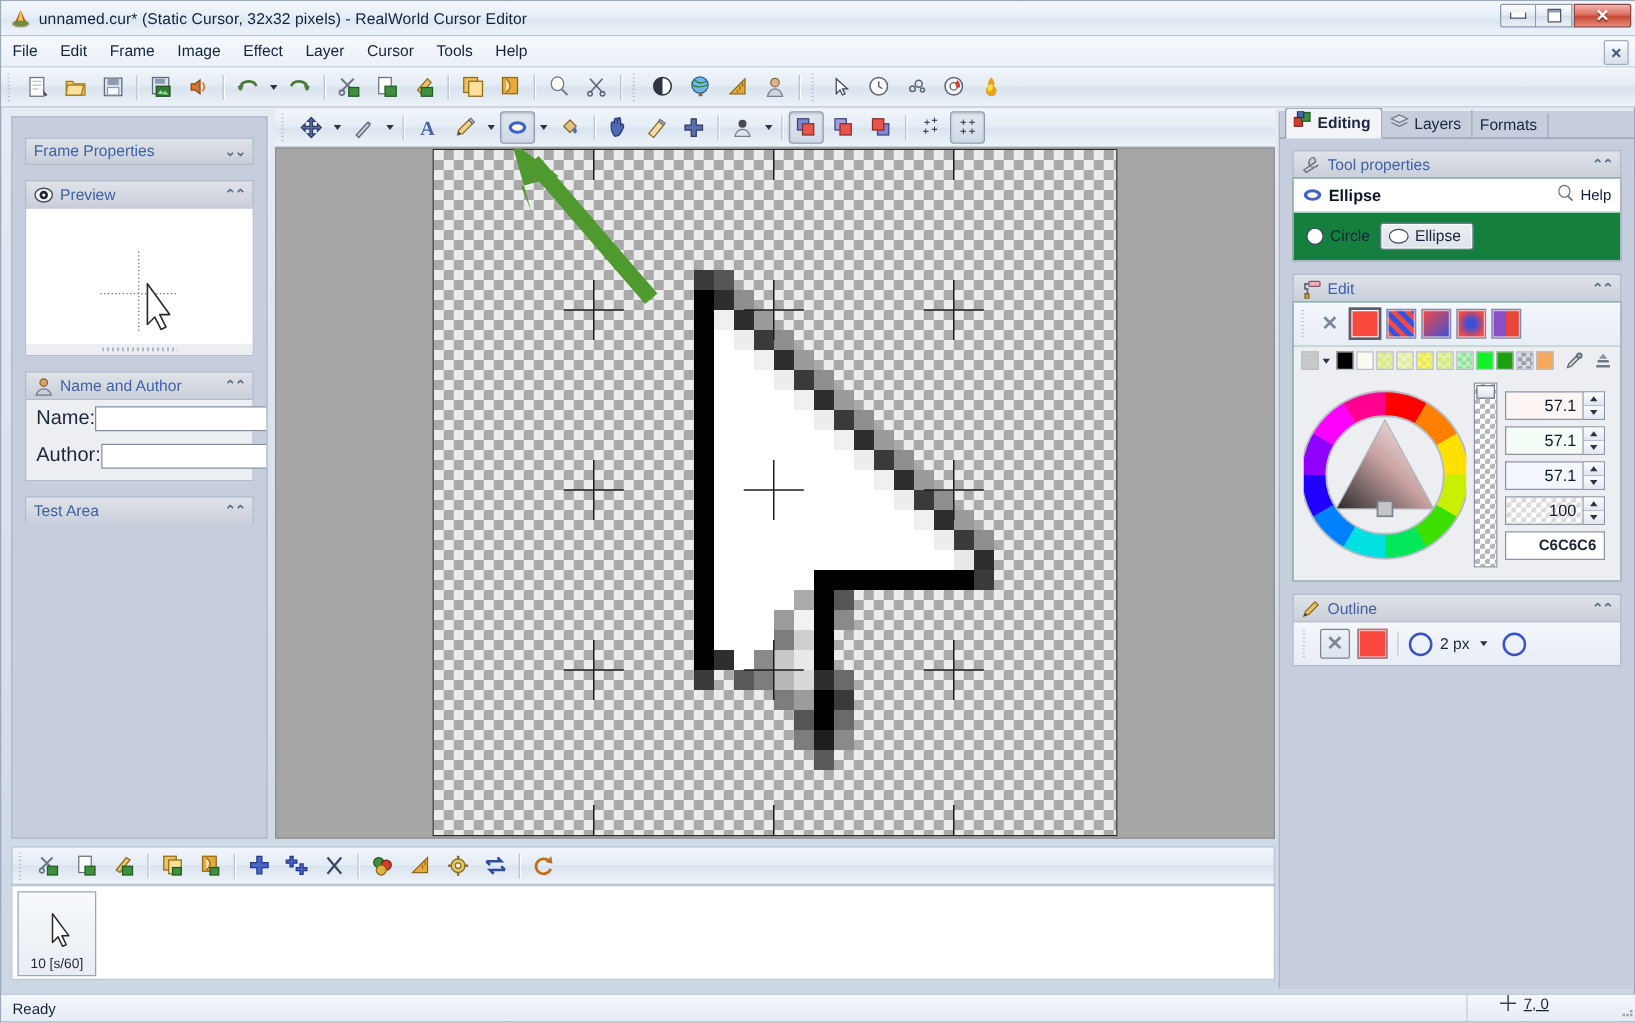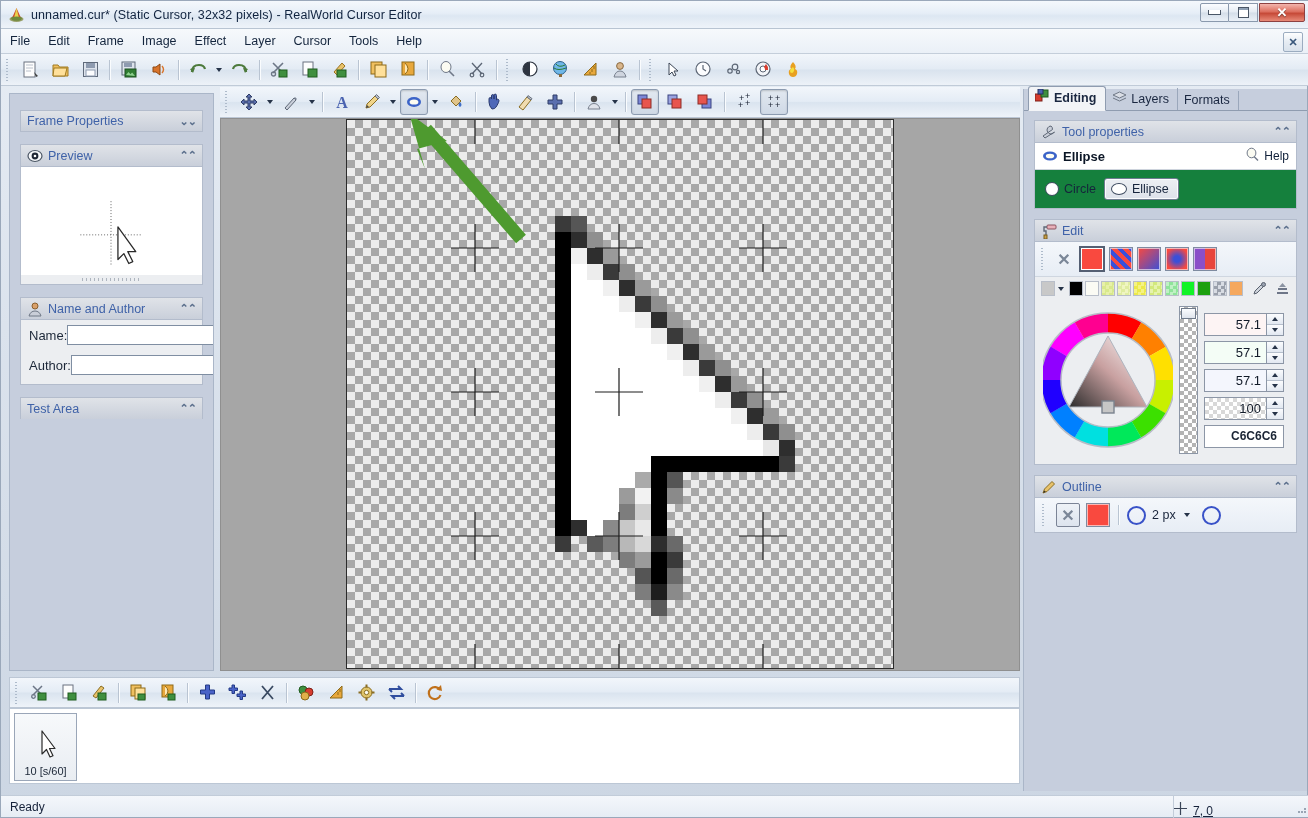--- a/index.html
+++ b/index.html
@@ -144,21 +144,21 @@
   .grabdots {
     height: 9px; display: flex; align-items: center; justify-content: center;
     background: #eceef1;
   }
   .grabdots i {
     display:block; width: 60px; height: 3px;
     background-image: repeating-linear-gradient(90deg,#aeb5bf 0 1px, transparent 1px 4px);
   }
   .previewbody { height: 108px; background:#fff; position: relative; }
   .fieldrow { display:flex; align-items:center; padding: 5px 8px; }
-  .fieldrow label { width: 52px; font-size: 13px; color: #1c2738; }
+  .fieldrow label { width: 52px; font-size: 16px; color: #1c2738; }
   .fieldrow input {
     flex: 1; height: 20px; border: 1px solid #7f8ea2; background: #fff;
     font-family: "Liberation Sans", sans-serif; font-size: 12px;
     padding: 0 3px; box-sizing: border-box; outline: none;
   }
   .testbody { height: 150px; background: #eceef1; position: relative; }
   .testtext {
     position: absolute; left: 10px; right: 10px; top: 50%;
     transform: translateY(-50%);
     text-align: center; font-size: 12px; color: #2a3548; line-height: 16px;
@@ -310,22 +310,22 @@
 
   
   .statusbar {
     position: absolute; left: 0; bottom: 0; width: 1308px; height: 22px;
     background: linear-gradient(180deg,#f4f7fb 0%,#e6ecf4 100%);
     border-top: 1px solid #c2ccd9;
     display:flex; align-items:center; box-sizing:border-box;
   }
   .statusleft { flex:1; padding-left: 9px; font-size:12px; color:#16223a; }
   .statuscell {
-    width: 120px; height: 22px; display:flex;align-items:flex-end;gap:6px;
-    padding-left:0; border-left:1px solid #c2ccd9; font-size:12px;color:#16223a;
+    width: 120px; height: 22px; display:flex;align-items:flex-start;gap:6px;
+    padding-left:26px; border-left:1px solid #c2ccd9; font-size:12px;color:#16223a;
     box-sizing:border-box;
     text-decoration:underline;
   }
   .resizegrip { width: 16px; height: 22px; position: relative; }
 </style>
 </head>
 <body>
 
 <div id="app">
 

